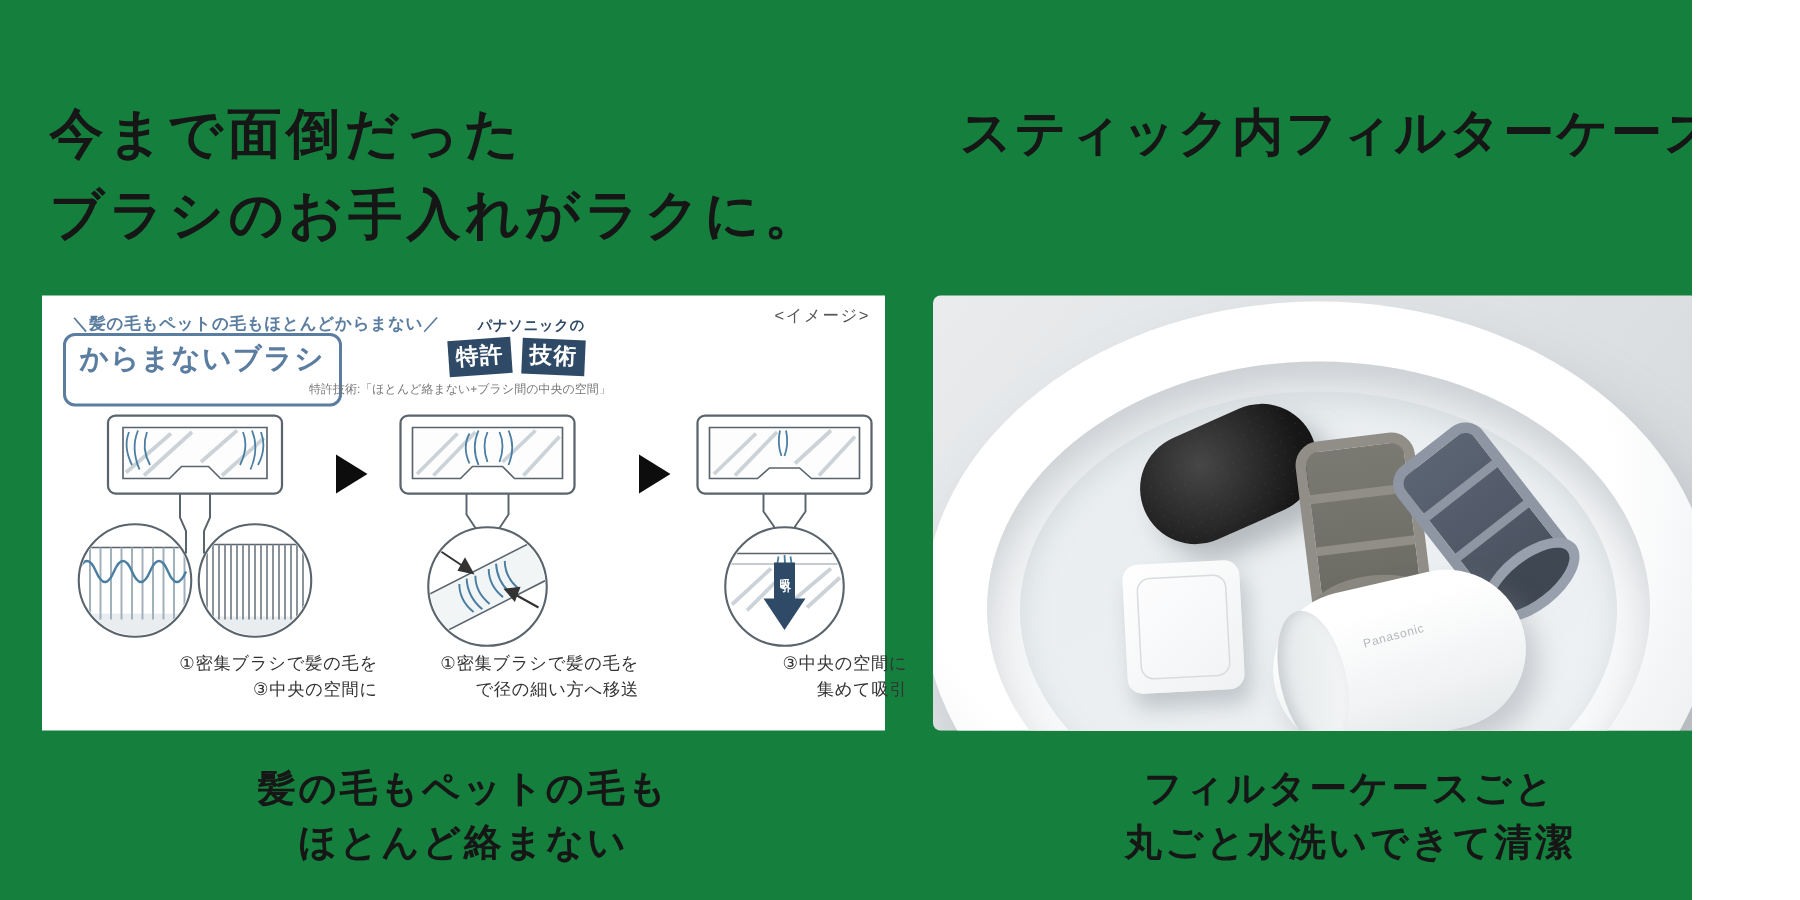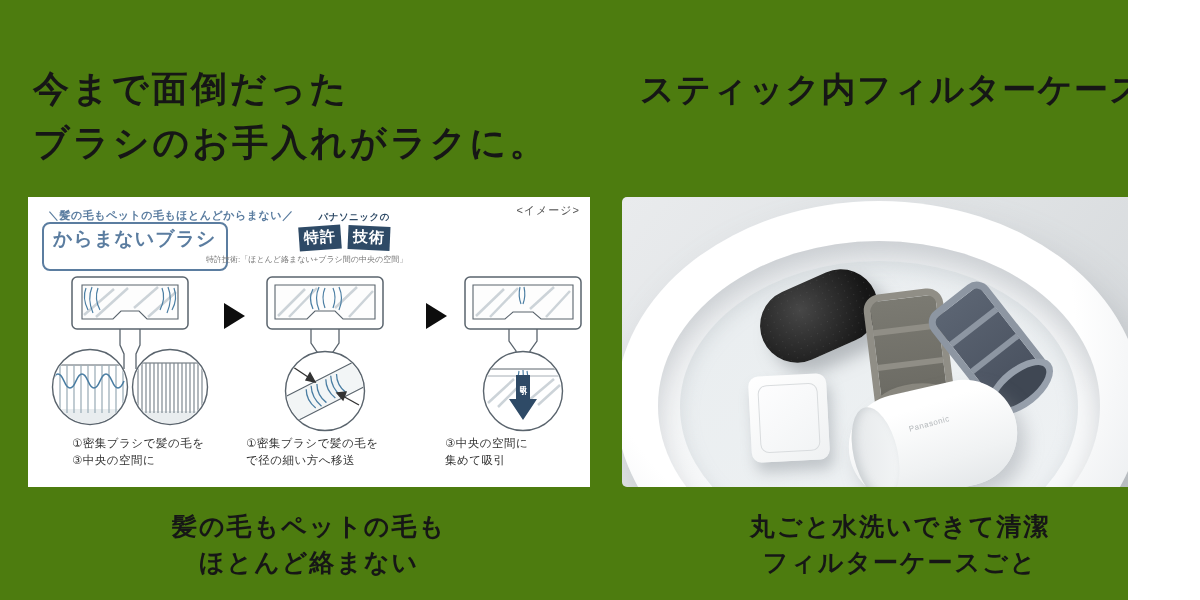--- a/index.html
+++ b/index.html
@@ -1,16 +1,16 @@
 <!DOCTYPE html>
 <html><head>
 <meta charset="utf-8">
 <style>
   html,body{margin:0;padding:0;}
-  .page{position:relative;width:1128px;height:600px;background:#4d7c0f;overflow:hidden;
+  .page{position:relative;width:1128px;height:600px;background:#15803d;overflow:hidden;
         font-family:"Liberation Sans","DejaVu Sans",sans-serif;color:#191919;}
 
   
   .heading{position:absolute;font-weight:700;color:#161616;}
   .heading .h-line{white-space:nowrap;}
   .heading-left{left:33px;top:62px;font-size:36px;line-height:54px;letter-spacing:3px;}
   .heading-right{left:640px;top:62px;font-size:34px;line-height:54px;letter-spacing:1.5px;}
 
   
   .panel{position:absolute;left:28px;top:197px;width:562px;height:290px;background:#ffffff;}
@@ -31,21 +31,21 @@
   .s1{left:22px;top:78px;}
   .s2{left:237px;top:78px;}
   .s3{left:436px;top:78px;}
   .step-arrow{position:absolute;width:0;height:0;border-top:13px solid transparent;
               border-bottom:13px solid transparent;border-left:21px solid #0d0d0d;}
   .arrow1{left:196px;top:106px;}
   .arrow2{left:398px;top:106px;}
   .suction-label{position:absolute;left:488px;top:182px;width:14px;text-align:center;font-size:7.5px;
                  color:#fff;writing-mode:vertical-rl;letter-spacing:2px;line-height:14px;font-weight:700;}
   .step-caption{position:absolute;top:238px;font-size:11.5px;line-height:17px;color:#333;
-                text-align:left;letter-spacing:.5px;}
+                text-align:right;letter-spacing:.5px;}
   .cap1{left:44px;width:180px;}
   .cap2{left:218px;width:180px;}
   .cap3{left:417px;width:160px;}
 
   
   .bottom-caption{position:absolute;top:508px;text-align:center;font-size:25px;font-weight:700;
                   line-height:36px;letter-spacing:2px;color:#161616;}
   .bc-left{left:28px;width:562px;}
   .bc-right{left:622px;width:556px;}
 
@@ -291,18 +291,18 @@
       <div class="filter-blue">
           <i class="rim"></i>
         </div>
       <div class="white-square"></div>
       <div class="white-cyl">
         <span class="pana">Panasonic</span>
       </div>
     </div>
 
     <div class="bottom-caption bc-right">
+      <div>フィルターケースごと</div>
       <div>丸ごと水洗いできて清潔</div>
-      <div>フィルターケースごと</div>
     </div>
   </section>
 
 </div>
 
 </body></html>

